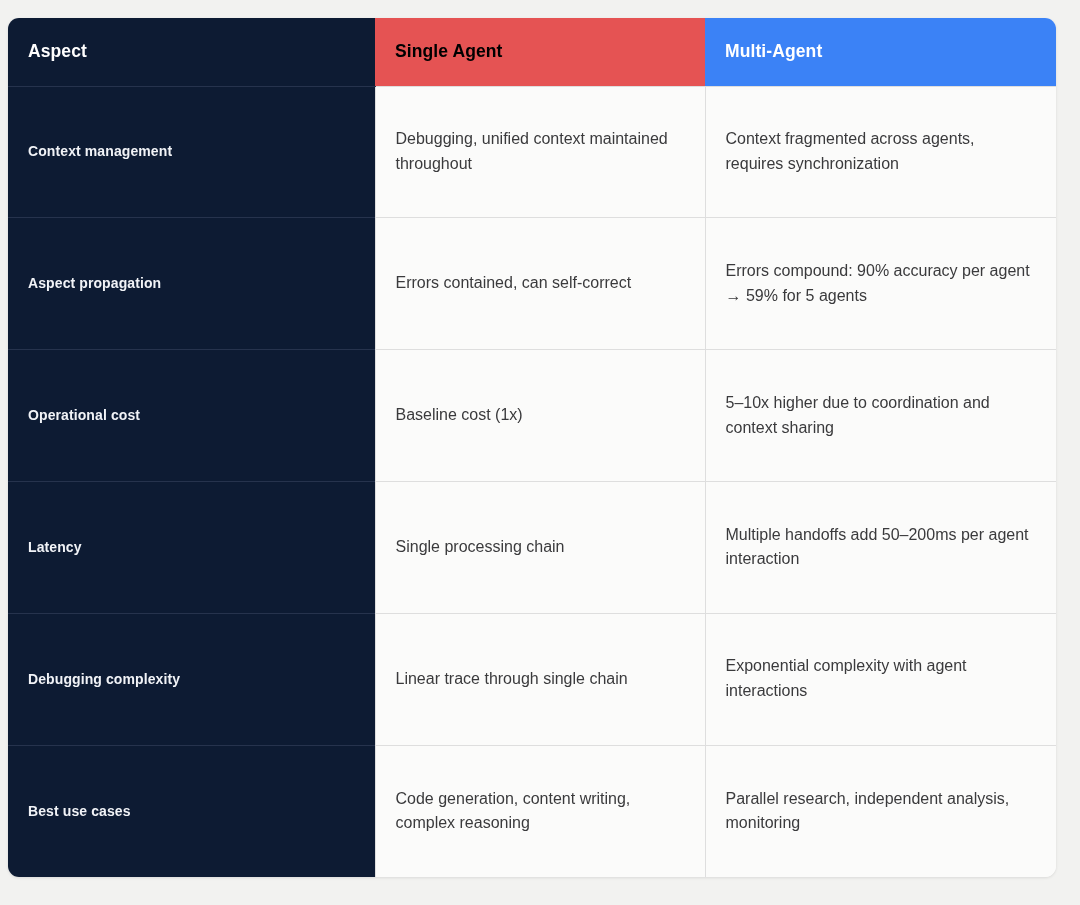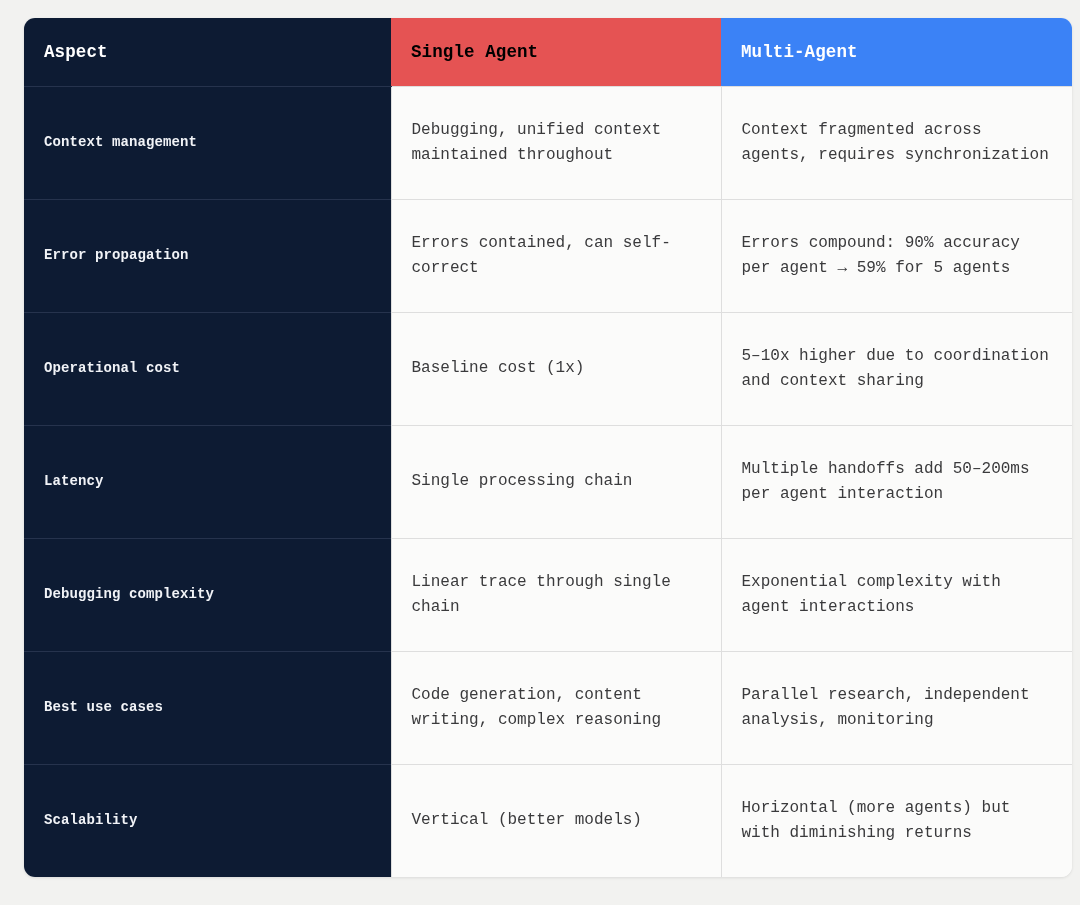--- a/index.html
+++ b/index.html
@@ -12,22 +12,21 @@
     background: #f2f2f0;
     font-family: "Liberation Sans", sans-serif;
     overflow: hidden;
   }
 
   .page {
     position: relative;
     width: 1080px;
     height: 905px;
     box-sizing: border-box;
-    padding: 18px 16px 28px 24px;
-    font-family: Liberation Mono, monospace;
+    padding: 18px 16px 28px 8px;
   }
 
   .table-wrap {
     width: 1048px;
     height: 859px;
     border-radius: 11px;
     overflow: hidden;
     box-sizing: border-box;
     background: #fbfbfa;
     box-shadow: 0 1px 3px rgba(0,0,0,0.10);
@@ -121,21 +120,21 @@
           <th class="h-multi">Multi-Agent</th>
         </tr>
       </thead>
       <tbody>
         <tr>
           <td class="cell-aspect">Context management</td>
           <td class="cell-val">Debugging, unified context maintained throughout</td>
           <td class="cell-val">Context fragmented across agents, requires synchronization</td>
         </tr>
         <tr>
-          <td class="cell-aspect">Error propagation</td>
+          <td class="cell-aspect">Aspect propagation</td>
           <td class="cell-val">Errors contained, can self-correct</td>
           <td class="cell-val">Errors compound: 90% accuracy per agent → 59% for 5 agents</td>
         </tr>
         <tr>
           <td class="cell-aspect">Operational cost</td>
           <td class="cell-val">Baseline cost (1x)</td>
           <td class="cell-val">5–10x higher due to coordination and context sharing</td>
         </tr>
         <tr>
           <td class="cell-aspect">Latency</td>
@@ -145,21 +144,16 @@
         <tr>
           <td class="cell-aspect">Debugging complexity</td>
           <td class="cell-val">Linear trace through single chain</td>
           <td class="cell-val">Exponential complexity with agent interactions</td>
         </tr>
         <tr>
           <td class="cell-aspect">Best use cases</td>
           <td class="cell-val">Code generation, content writing, complex reasoning</td>
           <td class="cell-val">Parallel research, independent analysis, monitoring</td>
         </tr>
-        <tr>
-          <td class="cell-aspect">Scalability</td>
-          <td class="cell-val">Vertical (better models)</td>
-          <td class="cell-val">Horizontal (more agents) but with diminishing returns</td>
-        </tr>
       </tbody>
     </table>
   </div>
 </div>
 
 </body></html>

